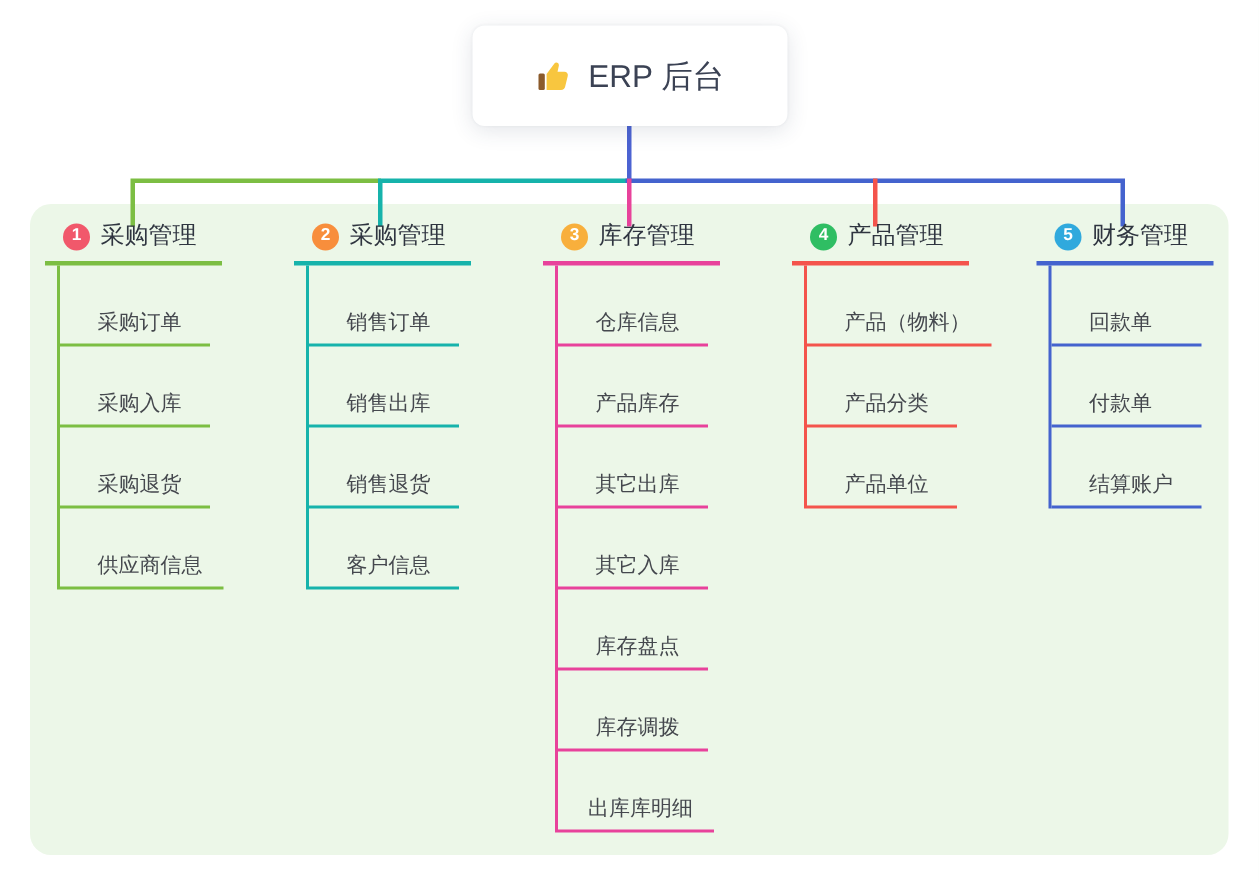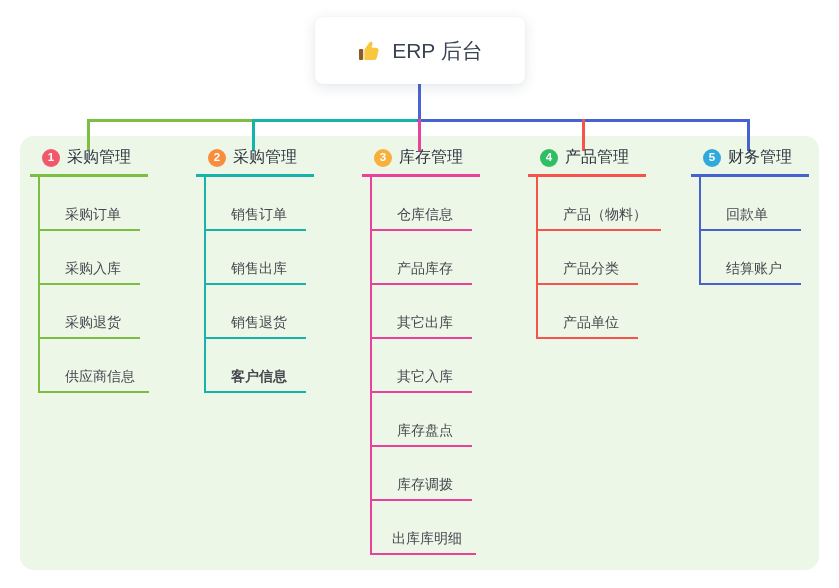--- a/index.html
+++ b/index.html
@@ -87,21 +87,21 @@
       </div>
       <div class="branch" style="left: 196px;">
         <div class="branch-header" style="border-bottom-color: rgb(22, 179, 171);">
           <span class="badge" style="background: rgb(248, 142, 60);">2</span>
           <span>采购管理</span>
         </div>
         <div class="children" style="border-left-color: rgb(22, 179, 171);">
           <div class="child" style="border-bottom-color: rgb(22, 179, 171);">销售订单</div>
           <div class="child" style="border-bottom-color: rgb(22, 179, 171);">销售出库</div>
           <div class="child" style="border-bottom-color: rgb(22, 179, 171);">销售退货</div>
-          <div class="child" style="border-bottom-color: rgb(22, 179, 171); font-weight: bold;">客户信息</div>
+          <div class="child" style="border-bottom-color: rgb(22, 179, 171);">客户信息</div>
         </div>
       </div>
       <div class="branch" style="left: 362px;">
         <div class="branch-header" style="border-bottom-color: rgb(232, 66, 155);">
           <span class="badge" style="background: rgb(248, 175, 60);">3</span>
           <span>库存管理</span>
         </div>
         <div class="children" style="border-left-color: rgb(232, 66, 155); text-align: right;">
           <div class="child" style="border-bottom-color: rgb(232, 66, 155);">仓库信息</div>
           <div class="child" style="border-bottom-color: rgb(232, 66, 155);">产品库存</div>
@@ -123,18 +123,19 @@
           <div class="child" style="border-bottom-color: rgb(244, 84, 76);">产品单位</div>
         </div>
       </div>
       <div class="branch" style="left: 691px;">
         <div class="branch-header" style="border-bottom-color: rgb(68, 99, 206);">
           <span class="badge" style="background: rgb(48, 169, 221);">5</span>
           <span>财务管理</span>
         </div>
         <div class="children" style="border-left-color: rgb(68, 99, 206);">
           <div class="child" style="border-bottom-color: rgb(68, 99, 206);">回款单</div>
+          <div class="child" style="border-bottom-color: rgb(68, 99, 206);">付款单</div>
           <div class="child" style="border-bottom-color: rgb(68, 99, 206);">结算账户</div>
         </div>
       </div>
     </div>
 
 </div>
 
 </body></html>

